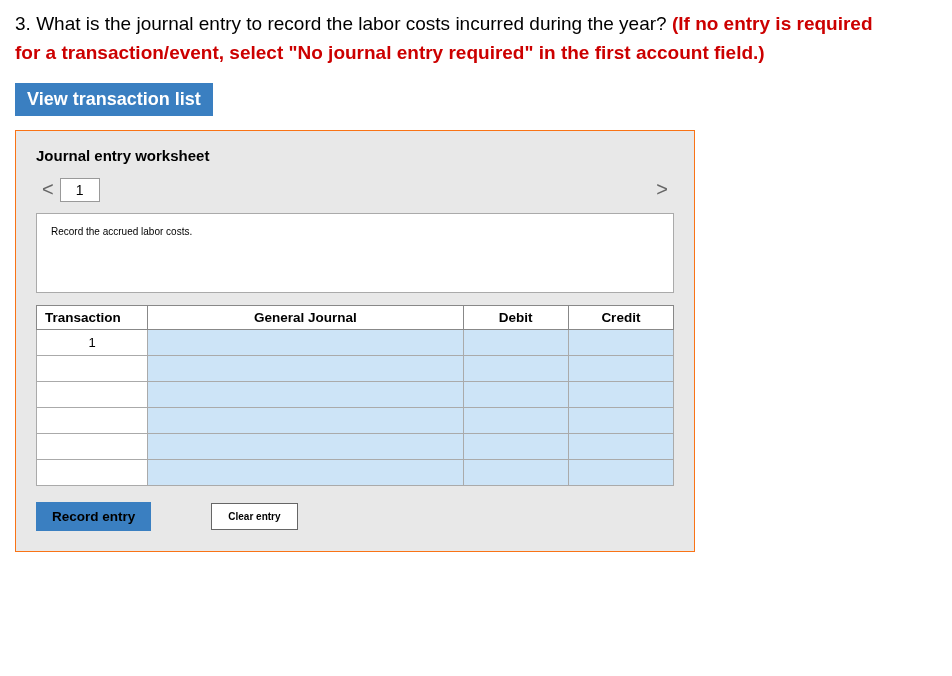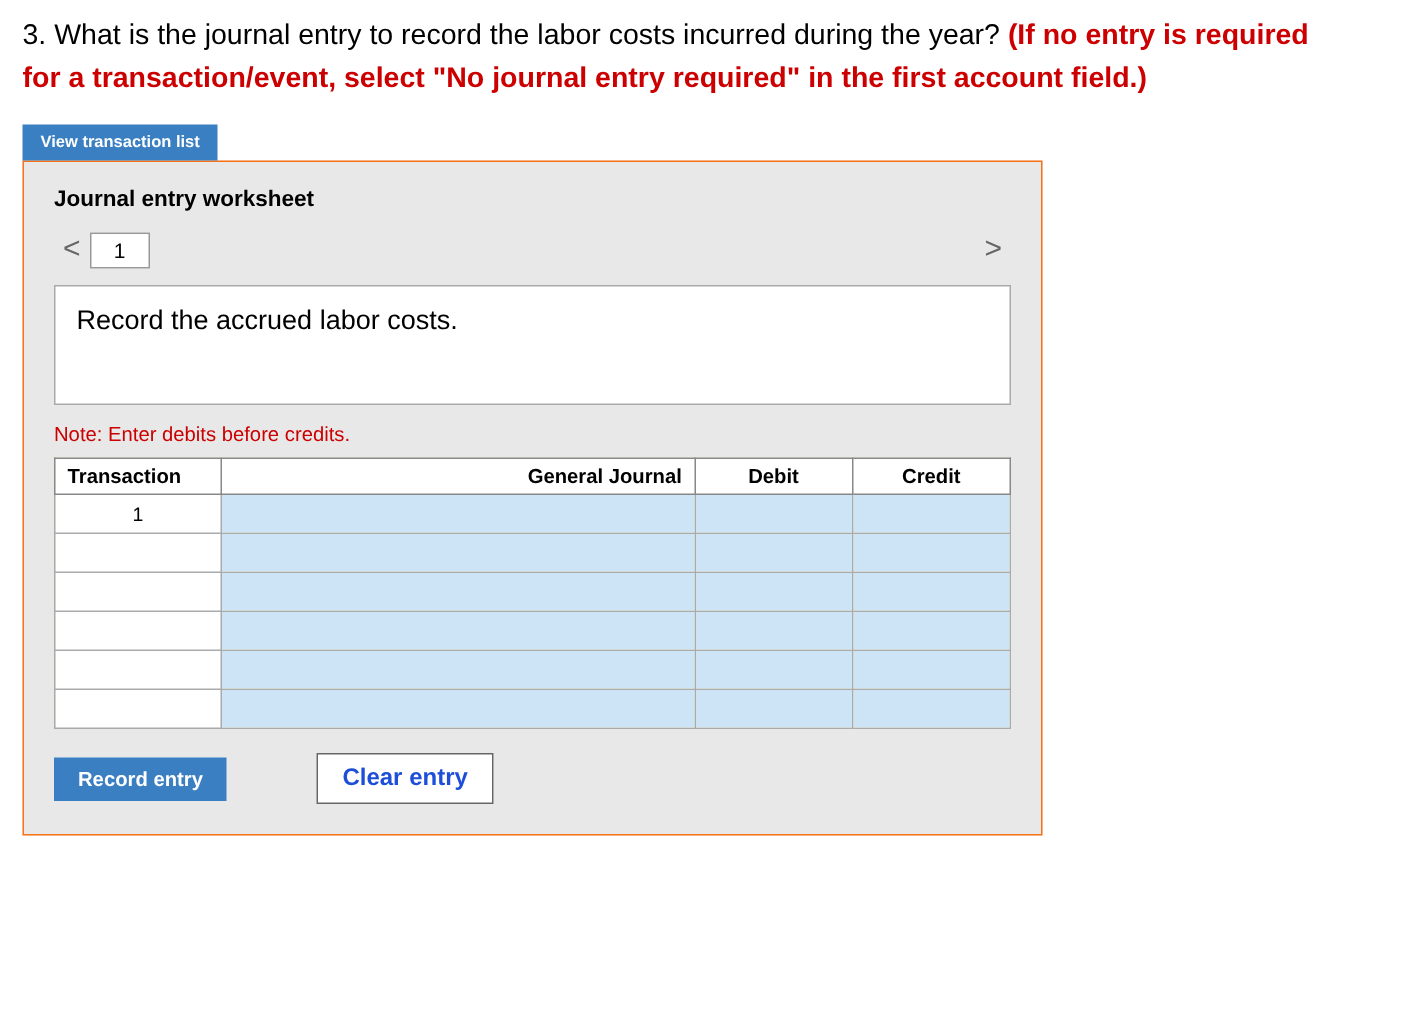--- a/index.html
+++ b/index.html
@@ -22,24 +22,25 @@
     .question-text .bold-red {
       font-weight: bold;
       color: #cc0000;
     }
 
     .view-transaction-btn {
       display: inline-block;
       background-color: #3a7fc1;
       color: #fff;
       font-weight: bold;
-      font-size: 11px;
+      font-size: 18px;
       padding: 6px 12px;
       border: none;
       cursor: pointer;
+      margin-bottom: 14px;
     }
 
     .worksheet-container {
       background: #e8e8e8;
       border: 1px solid #f97316;
       padding: 16px 20px 20px 20px;
       max-width: 680px;
     }
 
     .worksheet-title {
@@ -75,21 +76,21 @@
 
     .nav-right-arrow {
       margin-left: auto;
     }
 
     .description-box {
       border: 1px solid #aaa;
       background: #fff;
       padding: 12px 14px;
       min-height: 80px;
-      font-size: 18px;
+      font-size: 10px;
       margin-bottom: 12px;
     }
 
     .note-text {
       color: #cc0000;
       font-size: 13.5px;
       margin-bottom: 8px;
     }
 
     .journal-table {
@@ -106,21 +107,21 @@
       font-weight: bold;
       text-align: center;
     }
 
     .journal-table th.transaction-col {
       text-align: left;
       width: 95px;
     }
 
     .journal-table th.journal-col {
-      text-align: right;
+      text-align: center;
       width: 270px;
     }
 
     .journal-table th.debit-col,
     .journal-table th.credit-col {
       width: 90px;
     }
 
     .journal-table td {
       border: 1px solid #aaa;
@@ -144,32 +145,32 @@
       padding: 2px 4px;
       background: #fff;
     }
 
     .journal-table td.blue-cell {
       background: #cde4f7;
     }
 
     .btn-record {
       background: #3a7fc1;
-      color: #ffffff;
+      color: #000000;
       font-weight: bold;
       font-size: 13.5px;
       padding: 7px 16px;
       border: none;
       cursor: pointer;
     }
 
     .btn-clear {
       background: #fff;
-      color: #1d4ed8;
-      font-size: 16px;
+      color: #000000;
+      font-size: 10px;
       font-weight: bold;
       padding: 7px 16px;
       border: 1px solid #666;
       cursor: pointer;
       margin-left: 60px;
     }
 
     .btn-view-journal {
       background: #3a7fc1;
       color: #fff;
@@ -201,21 +202,20 @@
   <div class="nav-row">
     <button class="nav-arrow">&lt;</button>
     <input class="nav-number" type="text" value="1" style="">
     <button class="nav-arrow nav-right-arrow">&gt;</button>
   </div>
 
   <div class="description-box">
     <span>Record the accrued labor costs.</span>
   </div>
 
-  <div class="note-text">Note: Enter debits before credits.</div>
 
   <table class="journal-table">
     <thead>
       <tr>
         <th class="transaction-col">Transaction</th>
         <th class="journal-col">General Journal</th>
         <th class="debit-col">Debit</th>
         <th class="credit-col">Credit</th>
       </tr>
     </thead>

